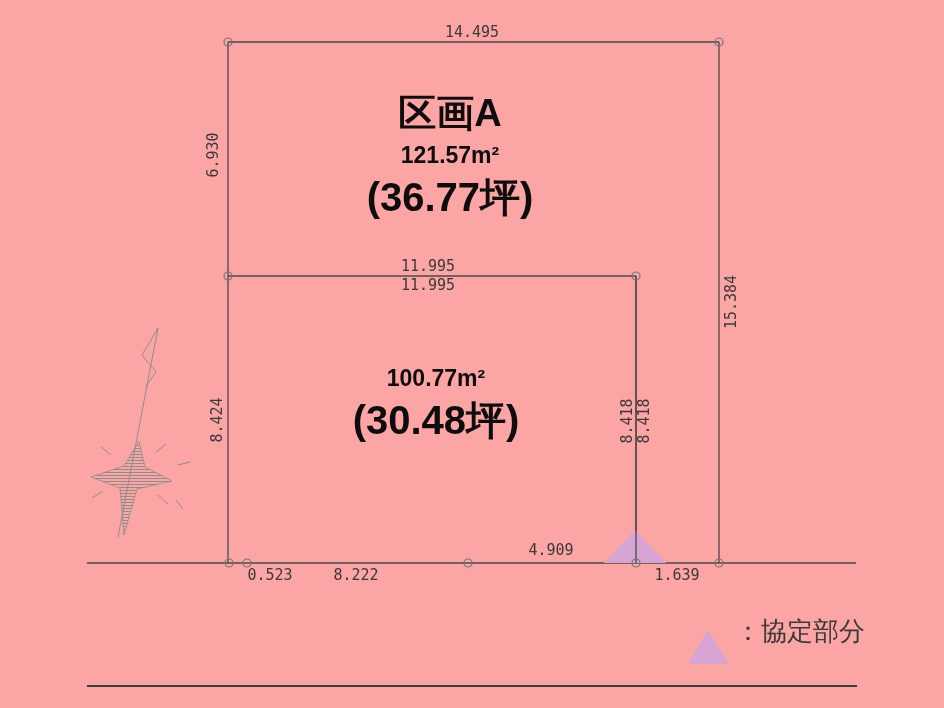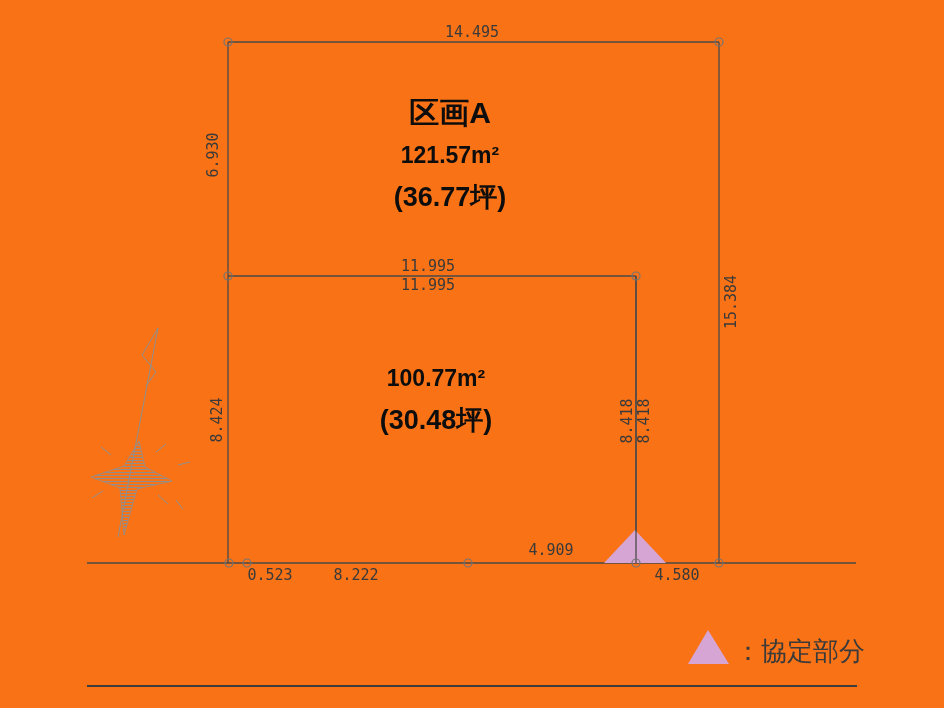--- a/index.html
+++ b/index.html
@@ -4,21 +4,21 @@
 <style>
   html, body {
     margin: 0;
     padding: 0;
     background: #d2d2d2;
   }
   .canvas {
     position: relative;
     width: 944px;
     height: 708px;
-    background: #f97316;
+    background: #fca5a5;
     overflow: hidden;
     font-family: "Liberation Sans", sans-serif;
   }
   .layer {
     position: absolute;
     left: 0;
     top: 0;
   }
   .dim {
     position: absolute;
@@ -34,23 +34,23 @@
   }
   .plot-label {
     position: absolute;
     transform: translateX(-50%);
     text-align: center;
     font-family: "Liberation Sans", sans-serif;
     font-weight: bold;
     color: #0d0d0d;
     white-space: nowrap;
   }
-  .plot-name   { font-size: 30px; line-height: 42px; }
+  .plot-name   { font-size: 38px; line-height: 42px; }
   .plot-area   { font-size: 23px; line-height: 42px; }
-  .plot-tsubo  { font-size: 27px; line-height: 42px; }
+  .plot-tsubo  { font-size: 40px; line-height: 42px; }
   .note {
     position: absolute;
     font-family: "Liberation Sans", sans-serif;
     font-size: 26px;
     color: #3a3a3a;
     white-space: nowrap;
   }
   .road-note {
     transform: translate(-50%, -50%);
   }
@@ -123,29 +123,29 @@
 
   <div class="dim rot" style="left:217px; top:420px;">8.424</div>
 
   <div class="dim rot" style="left:627px; top:421px;">8.418</div>
 
   <div class="dim rot" style="left:644px; top:421px;">8.418</div>
 
   <div class="dim" style="left:238px; top:575px;margin-left:32px;">0.523</div>
   <div class="dim" style="left:356px; top:575px;">8.222</div>
   <div class="dim" style="left:551px; top:550px;">4.909</div>
-  <div class="dim" style="left:677px; top:575px;">4.580</div>
+  <div class="dim" style="left:677px; top:575px;">1.639</div>
 
   <div class="plot-label" style="left:450px; top:92px;">
     <div class="plot-name">区画A</div>
     <div class="plot-area">121.57m²</div>
     <div class="plot-tsubo">(36.77坪)</div>
   </div>
 
   <div class="plot-label" style="left:436px; top:357px;">
     <div class="plot-area">100.77m²</div>
     <div class="plot-tsubo">(30.48坪)</div>
   </div>
 
 
-  <div class="note" style="left:735px; top:634px;">：協定部分</div>
+  <div class="note" style="left:735px; top:614px;">：協定部分</div>
 
 </div>
 
 </body></html>

